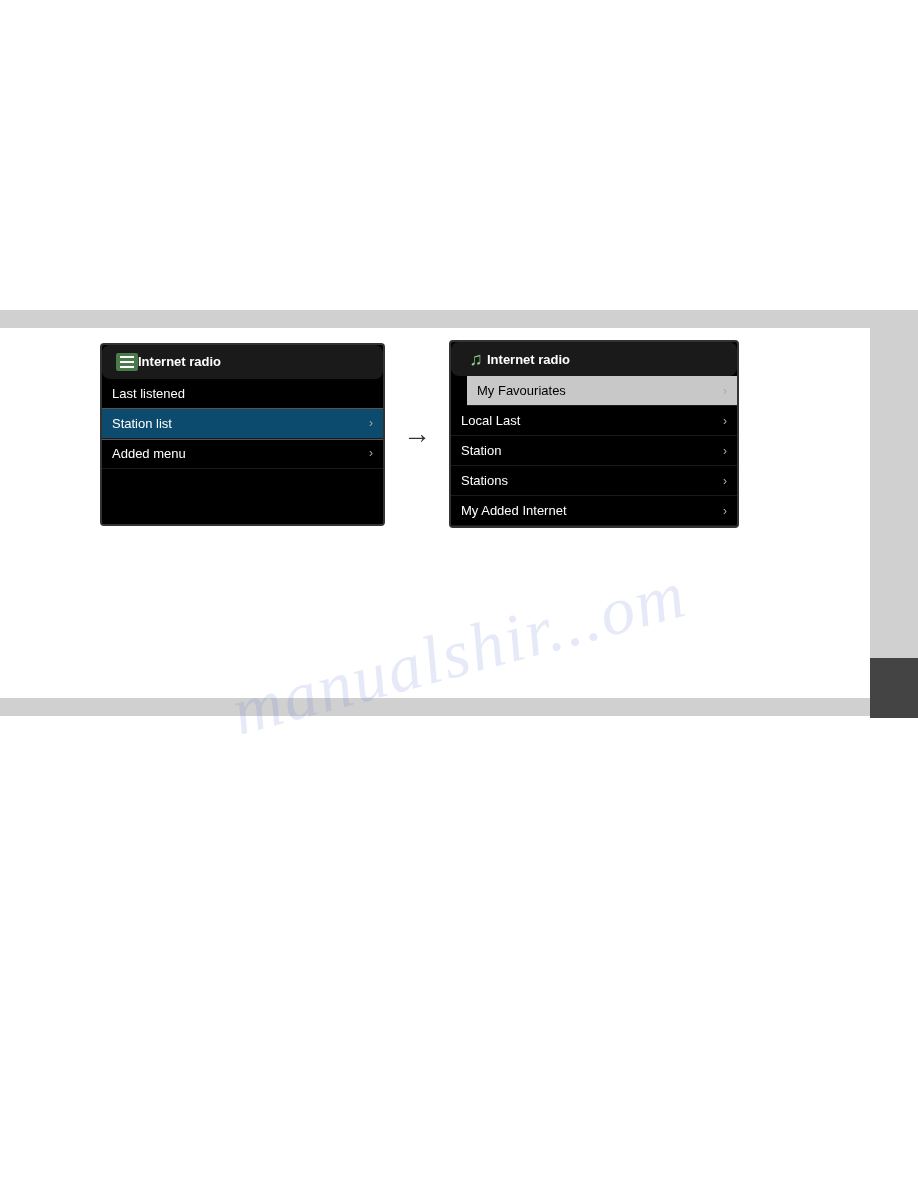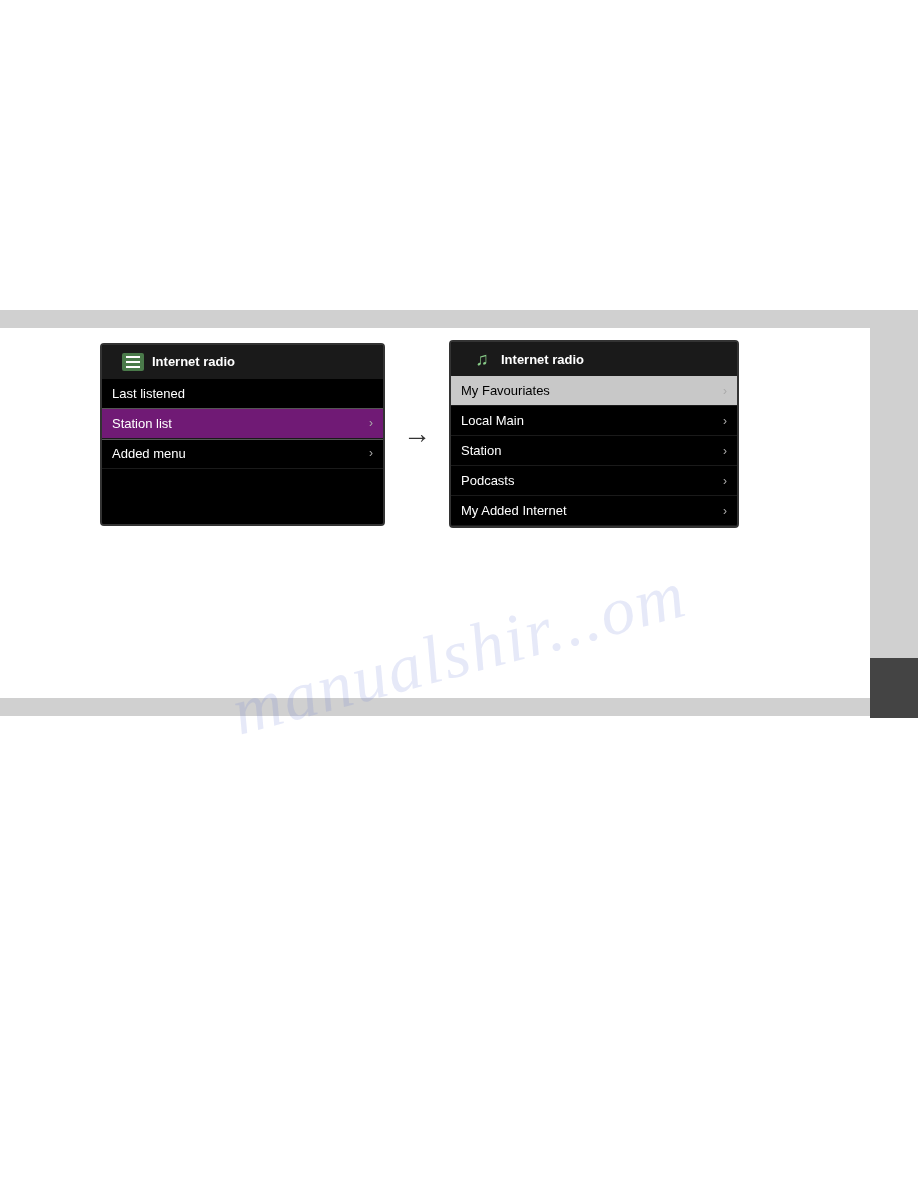--- a/index.html
+++ b/index.html
@@ -81,23 +81,24 @@
       border: 2px solid #333;
       border-radius: 4px;
       width: 285px;
       overflow: hidden;
     }
 
     
     .screen-header {
       display: flex;
       align-items: center;
-      padding: 6px 20px;
+      padding: 6px 14px;
       background: #1a1a1a;
-      gap: 8px;
+      gap: 0;
+      border-radius: 8px;
     }
 
     .header-icon {
       width: 22px;
       height: 22px;
       display: flex;
       align-items: center;
       justify-content: center;
     }
 
@@ -128,21 +129,21 @@
       display: flex;
       align-items: center;
       justify-content: space-between;
       padding: 7px 10px;
       color: #ffffff;
       font-size: 13px;
       border-bottom: 1px solid #1a1a1a;
     }
 
     .menu-item.selected {
-      background: #701a75;
+      background: #0c4a6e;
       outline: 1px solid #555;
     }
 
     .menu-item .arrow {
       color: #aaaaaa;
       font-size: 12px;
     }
 
     
     .arrow-connector {
@@ -159,20 +160,21 @@
       border: 2px solid #333;
       border-radius: 4px;
       width: 290px;
       overflow: hidden;
     }
 
     
     .menu-item.active-selected {
       background: #c8c8c8;
       color: #000000;
+      margin-left: 16px;
     }
   </style>
 </head>
 <body>
 
 <div class="gray-bar gray-bar-top"></div>
 <div class="gray-bar gray-bar-bottom"></div>
 
 <div class="right-sidebar">
   <div class="right-sidebar-dark"></div>
@@ -221,29 +223,29 @@
         <span style="font-size:18px; color:#88cc88;">♫</span>
       </div>
       <span class="screen-title">Internet radio</span>
     </div>
 
     <div class="menu-item active-selected">
       <span>My Favouriates</span>
       <span class="arrow">›</span>
     </div>
     <div class="menu-item">
-      <span>Local Main</span>
+      <span>Local Last</span>
       <span class="arrow">›</span>
     </div>
     <div class="menu-item">
       <span>Station</span>
       <span class="arrow">›</span>
     </div>
     <div class="menu-item">
-      <span>Podcasts</span>
+      <span>Stations</span>
       <span class="arrow">›</span>
     </div>
     <div class="menu-item">
       <span>My Added Internet</span>
       <span class="arrow">›</span>
     </div>
   </div>
 
 </div>
 

